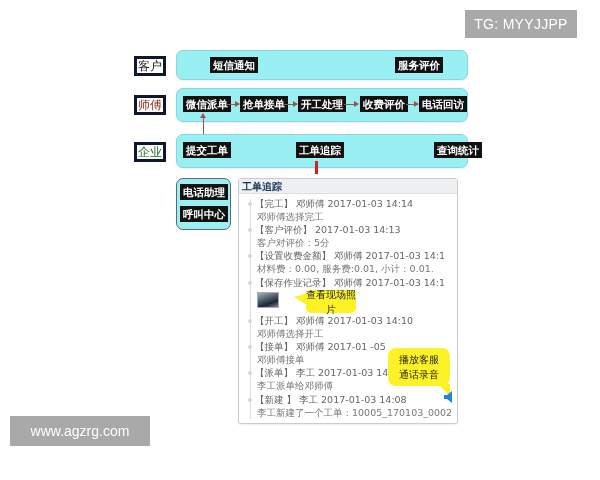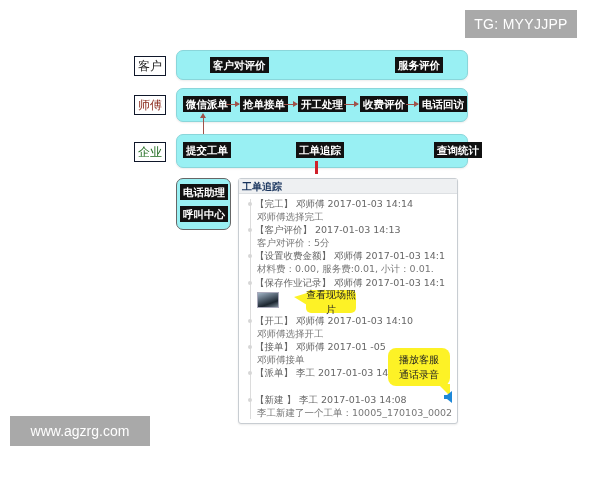--- a/index.html
+++ b/index.html
@@ -14,21 +14,21 @@
   }
   .wm-site {
     position: absolute; left: 10px; top: 416px; width: 140px; height: 30px;
     background: #a9a9a9; color: #ffffff; font-size: 14px;
     display: flex; align-items: center; justify-content: center;
     font-family: "Liberation Sans", sans-serif;
   }
 
   .role-label {
     position: absolute; left: 134px; width: 32px; height: 20px;
-    border: 1px solid #0f172a; background: #fff;
+    border: 3px solid #0f172a; background: #fff;
     font-size: 12px; color: #222;
     display: flex; align-items: center; justify-content: center;
   }
   .role-label.master { color: #8b2a1d; }
   .role-label.company { color: #1e6b1e; text-align: center; }
 
   .lane {
     position: absolute; left: 176px; width: 292px;
     background: #99f0f3; border: 1px solid #8ad6da; border-radius: 7px;
     box-shadow: 0 1px 2px rgba(0,0,0,0.08);
@@ -108,21 +108,21 @@
 <body>
 
 <div class="wm-tag">TG: MYYJJPP</div>
 <div class="wm-site">www.agzrg.com</div>
 
 <div class="role-label" style="top:56px;">客户</div>
 <div class="role-label master" style="top:95px;">师傅</div>
 <div class="role-label company" style="top:142px;">企业</div>
 
 <div class="lane" style="top:50px; height:30px;"></div>
-<div class="tag" style="left:210px; top:57px;">客户对评价</div>
+<div class="tag" style="left:210px; top:57px;">短信通知</div>
 <div class="tag" style="left:395px; top:57px;">服务评价</div>
 
 <div class="lane" style="top:88px; height:34px;"></div>
 <div class="tag" style="left:183px; top:96px;">微信派单</div>
 <div class="arrow" style="left:226px; top:104px; width:13px;"></div>
 <div class="tag" style="left:240px; top:96px;">抢单接单</div>
 <div class="arrow" style="left:284px; top:104px; width:13px;"></div>
 <div class="tag" style="left:298px; top:96px;">开工处理</div>
 <div class="arrow" style="left:344px; top:104px; width:14px;"></div>
 <div class="tag" style="left:360px; top:96px;">收费评价</div>
@@ -173,20 +173,21 @@
     <div class="line2">邓师傅选择开工</div>
   </div>
   <div class="entry" style="top:161px;">
     <span class="dot"></span>
     <div class="line1">【接单】 邓师傅 2017-01 -05</div>
     <div class="line2">邓师傅接单</div>
   </div>
   <div class="entry" style="top:187px;">
     <span class="dot"></span>
     <div class="line1">【派单】 李工 2017-01-03 14:0</div>
+    <div class="line2">李工派单给邓师傅</div>
   </div>
   <div class="entry" style="top:214px;">
     <span class="dot"></span>
     <div class="line1">【新建 】 李工 2017-01-03 14:08</div>
     <div class="line2">李工新建了一个工单：10005_170103_0002</div>
   </div>
 </div>
 
 <div class="callout photo">查看现场照片</div>
 <div class="callout audio">

